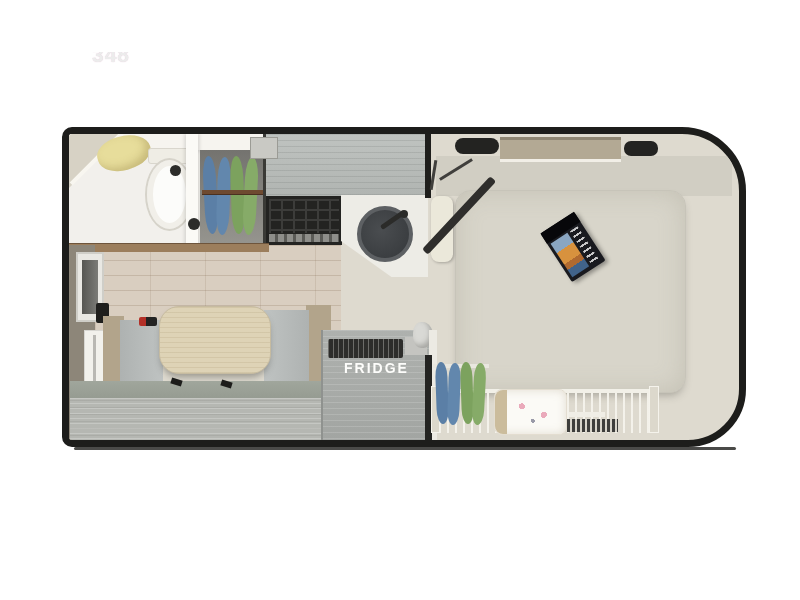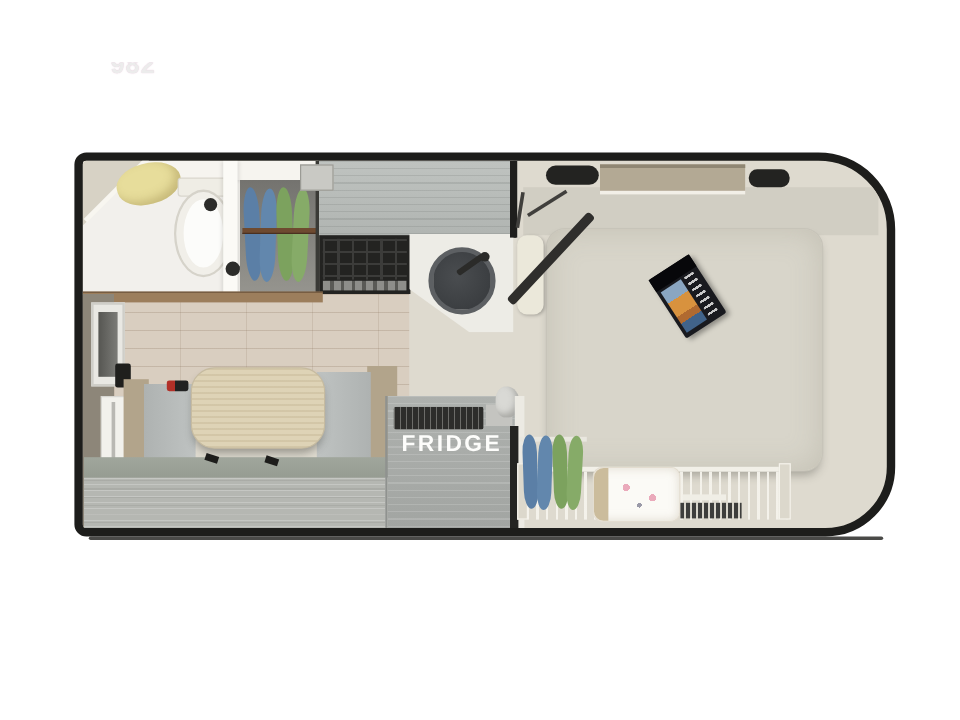--- a/index.html
+++ b/index.html
@@ -84,21 +84,21 @@
   .condiment{left:70px;top:183px;width:18px;height:9px;background:linear-gradient(90deg,#b23028 0 40%,#222222 40% 100%);border-radius:2px}
   .seat-back-band{left:1px;top:247px;width:265px;height:20px;background:linear-gradient(180deg,#a0a69c,#949a90)}
   .latch1{left:102px;top:245px;width:11px;height:6px;background:#1d1d1b;transform:rotate(18deg)}
   .latch2{left:152px;top:247px;width:11px;height:6px;background:#1d1d1b;transform:rotate(18deg)}
   .storage-bench{left:1px;top:264px;width:251px;height:42px;border-right:3px solid #eceae4;background-color:#b5b7b2;background-image:repeating-linear-gradient(180deg,rgba(255,255,255,.22) 0 1px,transparent 1px 5px),repeating-linear-gradient(180deg,rgba(90,90,85,.12) 2px 3px,transparent 3px 9px)}
 
   
   .fridge{left:252px;top:196px;width:107px;height:110px;background:linear-gradient(180deg,#aeb1ae,#a2a5a2);border-left:2px solid #8f928f;background-image:repeating-linear-gradient(180deg,rgba(255,255,255,.15) 0 1px,transparent 1px 6px),linear-gradient(180deg,#aeb1ae,#a2a5a2)}
   .fridge-vent{left:5px;top:9px;width:75px;height:19px;background-color:#2d2d2b;background-image:repeating-linear-gradient(90deg,rgba(160,160,156,.55) 0 1px,transparent 1px 5px);border-radius:2px}
   .fridge-topbox{left:82px;top:7px;width:22px;height:18px;background:#c4c4c0}
-  .fridge-label{left:0;top:30px;width:100%;text-align:center;color:#fdfdfb;font-size:19px;font-weight:bold;letter-spacing:2px}
+  .fridge-label{left:0;top:30px;width:100%;text-align:center;color:#fdfdfb;font-size:14px;font-weight:bold;letter-spacing:2px}
   .crumple{left:344px;top:188px;width:20px;height:26px;background:#d9d9d5;border-radius:45% 55% 50% 45%;box-shadow:inset -3px -3px 5px rgba(120,120,115,.5)}
   .fridge-side{left:360px;top:196px;width:8px;height:110px;background:#eceae3}
 
   
   .closet-stub{left:356px;top:221px;width:7px;height:85px;background:#242422}
   .fence{left:362px;top:255px;width:228px;height:44px;box-sizing:border-box;border-top:4px solid #f2f0e8;background:repeating-linear-gradient(90deg,rgba(245,243,236,.95) 0 2px,transparent 2px 8px)}
   .post-left{left:362px;top:252px;width:9px;height:47px;box-sizing:border-box;background:#dcd8cc;border:1px solid #f5f3ec}
   .post-right{left:580px;top:252px;width:10px;height:47px;box-sizing:border-box;background:#dcd8cc;border:1px solid #f5f3ec}
   .closet-rod{left:364px;top:230px;width:56px;height:4px;background:#e9e7df}
   .bhg{width:12px;height:62px;border-radius:50%/24%}
@@ -114,21 +114,21 @@
 
   
   .ground{left:74px;top:447px;width:662px;height:3px;background:#2a2a28;border-radius:2px;opacity:.85}
 </style>
 </head>
 <body>
 
 <div class="scene">
 
   <div class="abs model">
-      <span>982</span>
+      <span>348</span>
     </div>
 
   <div class="abs fp">
 
     <div class="abs bed-deck"></div>
     <div class="abs mattress"></div>
     <div class="abs magazine">
       <div class="abs mag-band"></div>
       <div class="abs mag-img"></div>
       <div class="abs mag-txt"></div>

